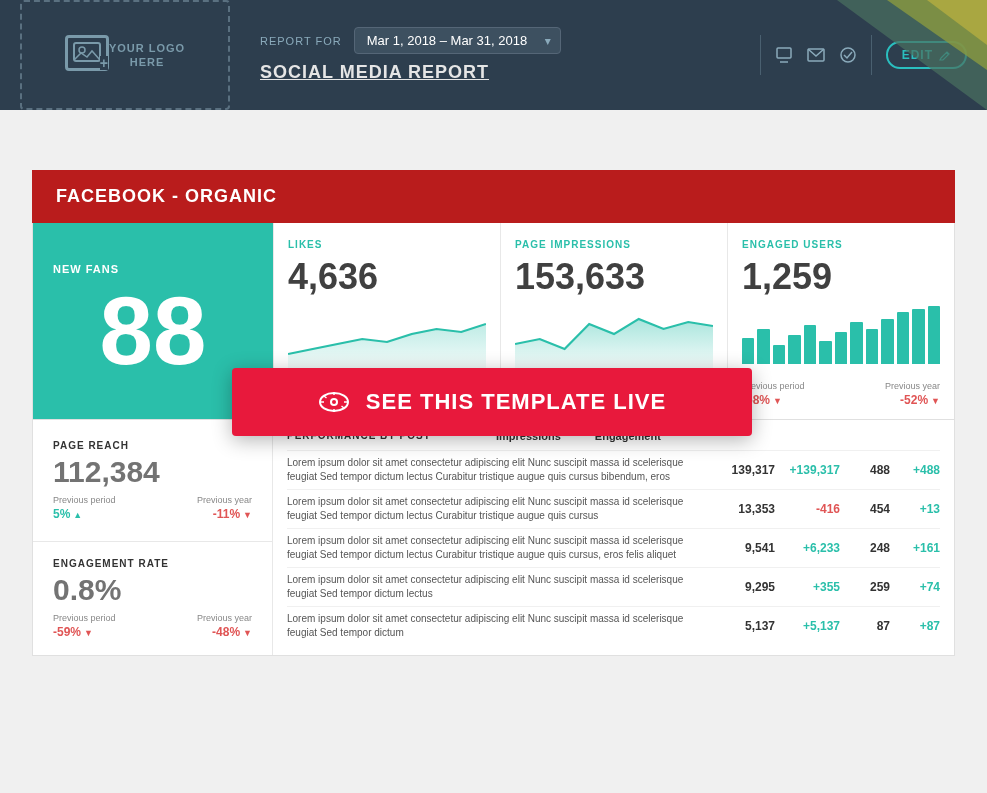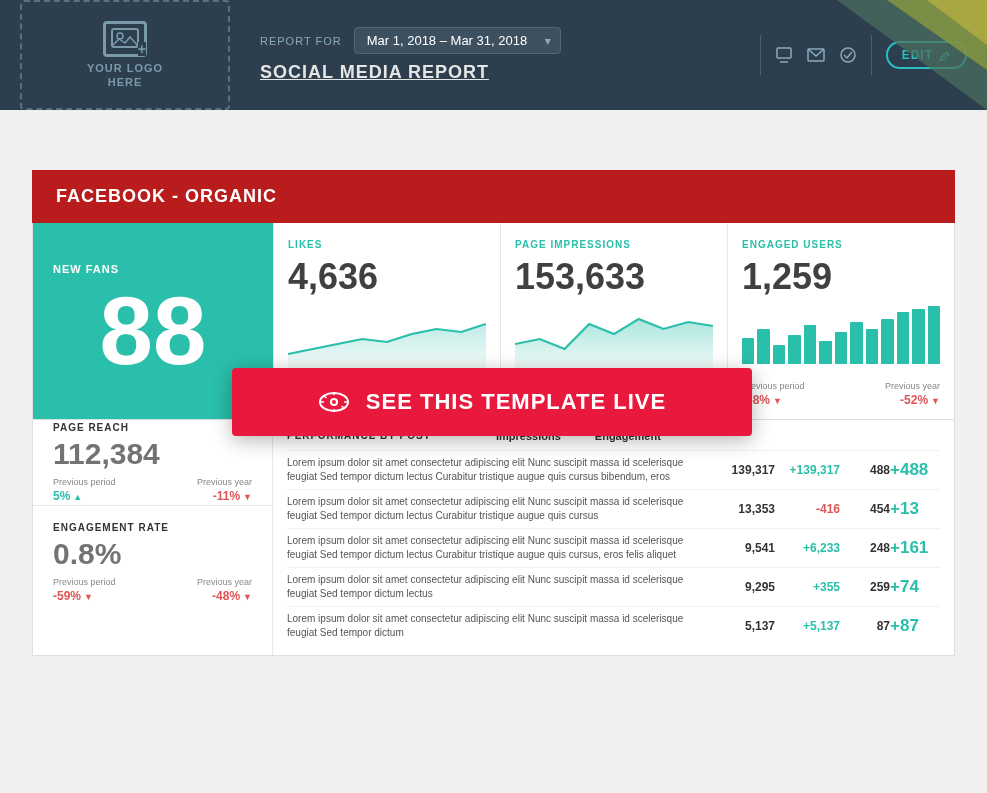--- a/index.html
+++ b/index.html
@@ -1,21 +1,21 @@
 <!DOCTYPE html>
 <html><head>
   <meta charset="utf-8">
   <style>
     * { margin: 0; padding: 0; box-sizing: border-box; }
     body { font-family: Arial, sans-serif; background: #f0f0f0; width: 987px; min-height: 793px; overflow-x: hidden; }
 
     
     .header { background: #2d3e4e; display: flex; align-items: center; height: 110px; position: relative; overflow: hidden; }
     .logo-box { width: 210px; min-width: 210px; height: 110px; display: flex; align-items: center; justify-content: center; border: 2px dashed #5a7080; margin: 18px 20px; border-radius: 4px; }
-    .logo-inner { display: flex; flex-direction: column; align-items: center; color: #7a9aaa; }
+    .logo-inner { display: flex; flex-direction: row; align-items: center; color: #7a9aaa; }
     .logo-icon { width: 44px; height: 36px; border: 3px solid #7a9aaa; border-radius: 4px; display: flex; align-items: center; justify-content: center; position: relative; margin-bottom: 4px; }
     .logo-icon::before { content: '+'; position: absolute; bottom: -2px; right: -2px; font-size: 14px; color: #7a9aaa; font-weight: bold; background: #2d3e4e; line-height: 1; }
     .header-middle { flex: 1; padding-left: 10px; }
     .report-for-row { display: flex; align-items: center; gap: 12px; margin-bottom: 8px; }
     .date-dropdown-wrapper { position: relative; display: inline-flex; align-items: center; }
     .date-dropdown-wrapper select { background: #3d5060; border: 1px solid #556677; border-radius: 4px; color: #fff; font-size: 13px; padding: 5px 32px 5px 12px; cursor: pointer; appearance: none; }
     .chevron-down { position: absolute; right: 10px; top: 50%; transform: translateY(-50%); color: #8aaabb; pointer-events: none; font-size: 12px; }
     .header-icons { display: flex; align-items: center; gap: 14px; padding-right: 20px; }
     .divider-v { width: 1px; height: 40px; background: #4a6070; }
     .icon-btn { color: #8aaabb; font-size: 18px; cursor: pointer; display: flex; align-items: center; }
@@ -62,21 +62,21 @@
     .reach-footer { display: flex; justify-content: space-between; }
 
     .perf-table { flex: 1; padding: 10px 14px; }
     .perf-header { display: flex; margin-bottom: 8px; }
     .perf-title { font-size: 10px; font-weight: bold; color: #333; letter-spacing: 1px; text-transform: uppercase; }
     .perf-row { display: flex; align-items: center; border-top: 1px solid #f0f0f0; padding: 5px 0; }
     .perf-desc { flex: 1; font-size: 10px; color: #555; line-height: 1.4; }
     .perf-num { width: 60px; text-align: right; font-size: 12px; color: #333; font-weight: bold; }
     .perf-delta { width: 65px; text-align: right; font-size: 12px; font-weight: bold; }
     .perf-eng { width: 50px; text-align: right; font-size: 12px; color: #333; font-weight: bold; }
-    .perf-eng-delta { width: 50px; text-align: left; font-size: 17px; font-weight: bold; }
+    .perf-eng-delta { width: 50px; text-align: right; font-size: 12px; font-weight: bold; }
 
     
     .overlay-wrapper { position: absolute; top: 0; left: 0; width: 987px; height: 602px; pointer-events: none; z-index: 100; }
     .see-template-banner { position: absolute; top: 368px; left: 232px; width: 520px; height: 68px; background: #e8193c; border-radius: 4px; display: flex; align-items: center; justify-content: center; gap: 16px; pointer-events: auto; cursor: pointer; box-shadow: 0 4px 20px rgba(0,0,0,0.3); }
     .eye-icon { color: #fff; font-size: 28px; display: flex; align-items: center; }
     .see-template-text { color: #fff; font-size: 22px; font-weight: bold; letter-spacing: 1px; }
 
     .main-content { position: relative; }
   </style>
 </head>
@@ -265,21 +265,21 @@
         </span>
       </div>
     </div>
   </div>
 
 </div>
 
 <div style="display:flex; margin:0 32px; background:#fff; border:1px solid #e0e0e0; border-top:none;">
 
   <div style="display:flex;flex-direction:column;width:240px;min-width:240px;border-right:1px solid #e8e8e8;">
-    <div style="padding:2px 20px;border-bottom:1px solid #e8e8e8;">
+    <div style="padding:20px 20px;border-bottom:1px solid #e8e8e8;">
       <div class="reach-label">PAGE REACH</div>
       <div class="reach-value">112,384</div>
       <div class="reach-footer">
         <div class="stat-period">
           <span class="stat-period-label">Previous period</span>
           <span class="stat-period-value up">
             <span>5%</span>
             <span class="arrow-up"></span>
           </span>
         </div>

